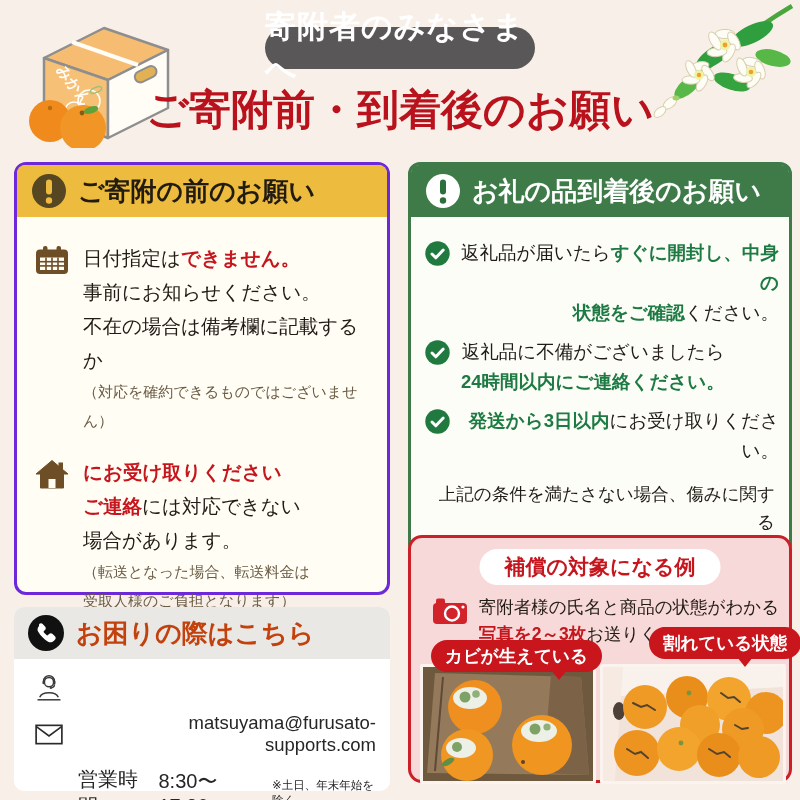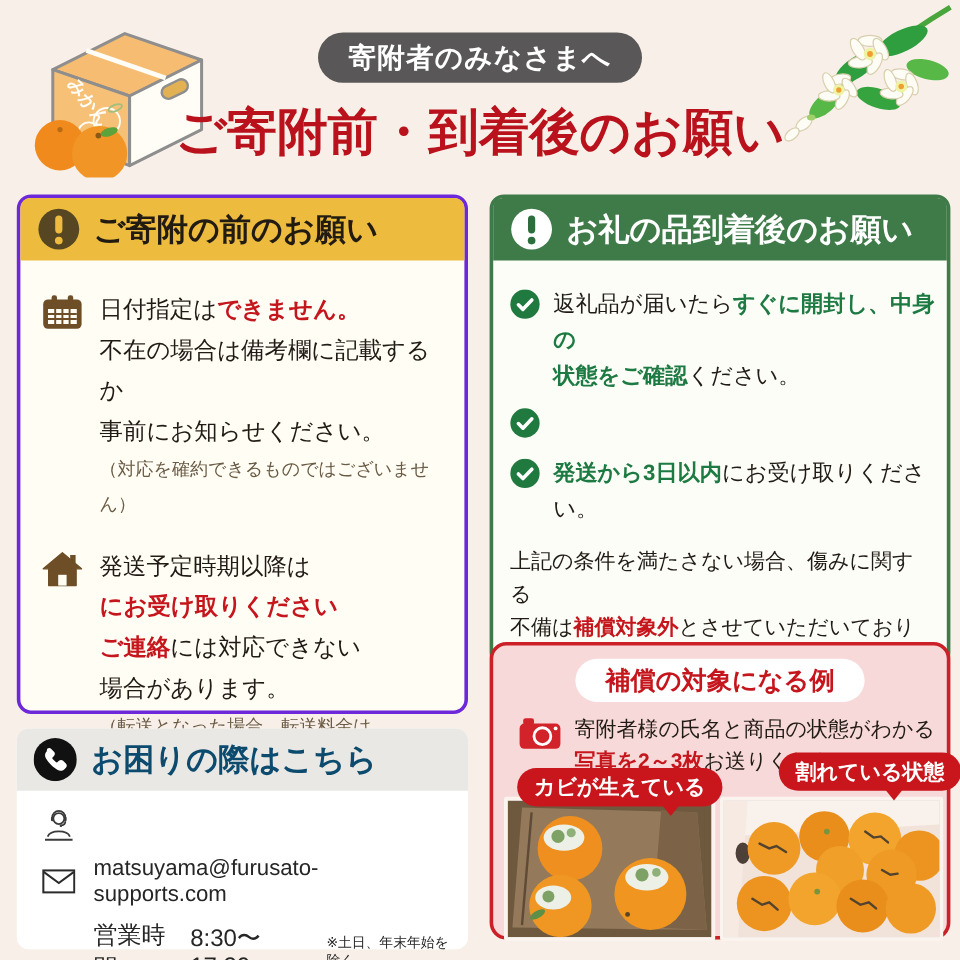--- a/index.html
+++ b/index.html
@@ -13,21 +13,21 @@
   }
   .canvas{position:absolute;left:0;top:0;width:800px;height:800px;}
 
   
   .mikan-illo{position:absolute;left:16px;top:18px;}
   .blossom-illo{position:absolute;right:2px;top:0px;}
   .banner{
     position:absolute;left:265px;top:27px;width:270px;height:42px;
     background:#595757;border-radius:21px;
     display:flex;align-items:center;justify-content:center;
-    color:#fff;font-size:23px;font-weight:bold;letter-spacing:1px;
+    color:#fff;font-size:31px;font-weight:bold;letter-spacing:1px;
   }
   .page-title{
     position:absolute;left:0;top:82px;width:800px;text-align:center;
     font-size:42px;font-weight:bold;color:#b9121c;letter-spacing:0px;
   }
 
   
   .box{position:absolute;box-sizing:border-box;border-radius:12px;}
   .box-header{
     display:flex;align-items:center;gap:11px;
@@ -40,40 +40,40 @@
   .box-pre .box-header{background:#edbc3e;color:#221b12;}
   .pre-body{padding:24px 24px 0 18px;}
   .pre-item{display:flex;gap:12px;margin-bottom:20px;}
   .pre-item .item-icon{flex:none;width:36px;padding-top:4px;}
   .item-lines{font-size:19.5px;line-height:34px;}
   .em-red{color:#c6161d;font-weight:bold;}
   .em-green{color:#1d7a43;font-weight:bold;}
   .small-note{font-size:15px;line-height:29px;color:#6a5b45;font-weight:normal;}
 
   
-  .box-after{left:408px;top:162px;width:384px;height:394px;background:#fcfdf7;border:3px solid #3e7b49;}
+  .box-after{left:408px;top:162px;width:384px;height:394px;background:#fcfdf7;border:3px solid #3e7b49;text-align:right;}
   .box-after .box-header{background:#3e7b49;color:#fff;}
   .after-body{padding:21px 10px 0 14px;}
   .check-item{display:flex;gap:11px;margin-bottom:9px;}
   .check-item .item-icon{flex:none;width:25px;padding-top:3px;}
   .check-lines{font-size:18.5px;line-height:30px;}
   .after-note{margin-top:15px;padding-right:4px;font-size:17.5px;line-height:27.5px;}
 
   
   .box-contact{left:14px;top:607px;width:376px;height:184px;background:#ffffff;border-radius:10px;}
   .contact-header{
     display:flex;align-items:center;gap:12px;height:52px;padding:0 14px;
     background:#e9e8e4;border-radius:10px 10px 0 0;
-    font-size:26px;font-weight:bold;color:#0c4a6e;
+    font-size:26px;font-weight:bold;color:#c2410c;
   }
   .contact-body{padding:13px 14px 0 20px;}
   .contact-row{display:flex;align-items:center;gap:14px;margin-bottom:10px;min-height:28px;}
   .contact-row .item-icon{flex:none;width:30px;display:flex;justify-content:center;}
   .contact-text{font-size:19px;color:#262626;}
-  .contact-email{font-size:18.5px;color:#262626;}
+  .contact-email{font-size:18.5px;color:#262626;text-align:right;}
   .hours-row{padding-left:44px;}
   .hours-main{font-size:20px;color:#262626;}
   .hours-note{font-size:11.5px;color:#262626;margin-left:9px;}
 
   
   .box-comp{left:408px;top:535px;width:384px;height:248px;background:#f8d9d9;border:3px solid #cb2027;border-radius:14px;}
   .comp-pill{
     position:absolute;top:11px;left:50%;transform:translateX(-50%);
     background:#fff;border-radius:19px;padding:4px 25px;
     color:#c6161d;font-size:21px;font-weight:bold;white-space:nowrap;
@@ -197,35 +197,34 @@
               <line x1="11" y1="12.5" x2="11" y2="25"></line>
                 <line x1="17" y1="12.5" x2="17" y2="25"></line>
                 <line x1="23" y1="12.5" x2="23" y2="25"></line>
               <line x1="5" y1="16.7" x2="29" y2="16.7"></line>
                 <line x1="5" y1="20.9" x2="29" y2="20.9"></line>
             </g>
           </svg>
         </span>
         <div class="item-lines">
           <div><span>日付指定は</span><span class="em-red">できません。</span></div>
+          <div>事前にお知らせください。</div>
           <div>不在の場合は備考欄に記載するか</div>
-          <div>事前にお知らせください。</div>
           <div class="small-note">（対応を確約できるものではございません）</div>
         </div>
       </div>
       <div class="pre-item">
         <span class="item-icon">
           <svg width="34" height="31" viewBox="0 0 34 31">
             <rect x="23.5" y="3.5" width="4.5" height="7" fill="#6e4e26"></rect>
             <path d="M17 1.5 L33 15 L28.5 15 L28.5 29 L5.5 29 L5.5 15 L1 15 Z" fill="#6e4e26" stroke="#6e4e26" stroke-width="1" stroke-linejoin="round"></path>
             <rect x="13.5" y="20" width="7" height="9" fill="#fffdf4"></rect>
           </svg>
         </span>
         <div class="item-lines">
-          <div>発送予定時期以降は</div>
           <div class="em-red">にお受け取りください</div>
           <div><span class="em-red">ご連絡</span><span>には対応できない</span></div>
           <div>場合があります。</div>
           <div class="small-note">（転送となった場合、転送料金は</div>
           <div class="small-note">受取人様のご負担となります）</div>
         </div>
       </div>
     </div>
   </div>
 
@@ -251,20 +250,24 @@
           <div><span class="em-green">状態をご確認</span><span>ください。</span></div>
         </div>
       </div>
       <div class="check-item">
         <span class="item-icon">
           <svg width="25" height="25" viewBox="0 0 25 25">
               <circle cx="12.5" cy="12.5" r="12.2" fill="#20793f"></circle>
               <path d="M7 13 l3.8 3.8 L18.2 9" stroke="#fff" stroke-width="3" fill="none" stroke-linecap="round" stroke-linejoin="round"></path>
             </svg>
         </span>
+        <div class="check-lines">
+          <div>返礼品に不備がございましたら</div>
+          <div class="em-green">24時間以内にご連絡ください。</div>
+        </div>
       </div>
       <div class="check-item">
         <span class="item-icon">
           <svg width="25" height="25" viewBox="0 0 25 25">
               <circle cx="12.5" cy="12.5" r="12.2" fill="#20793f"></circle>
               <path d="M7 13 l3.8 3.8 L18.2 9" stroke="#fff" stroke-width="3" fill="none" stroke-linecap="round" stroke-linejoin="round"></path>
             </svg>
         </span>
         <div class="check-lines">
           <div><span class="em-green">発送から3日以内</span><span>にお受け取りください。</span></div>

